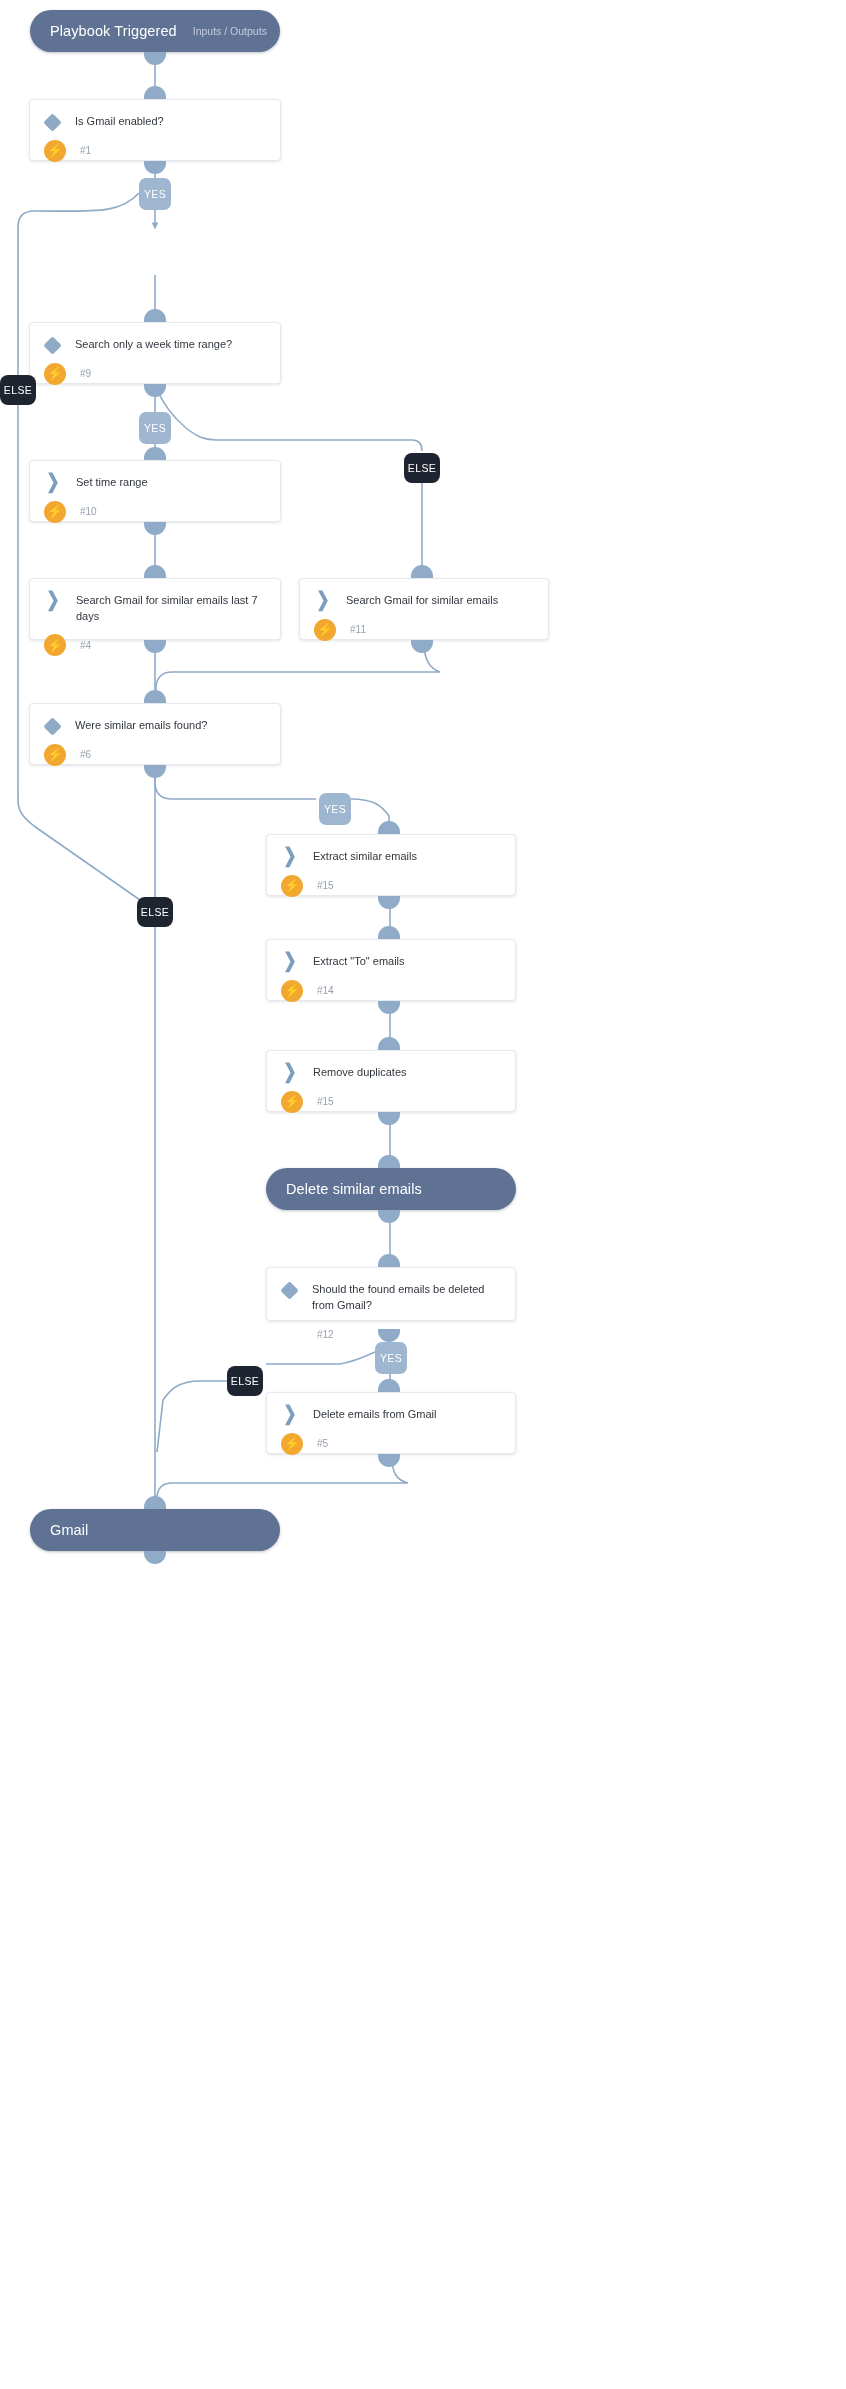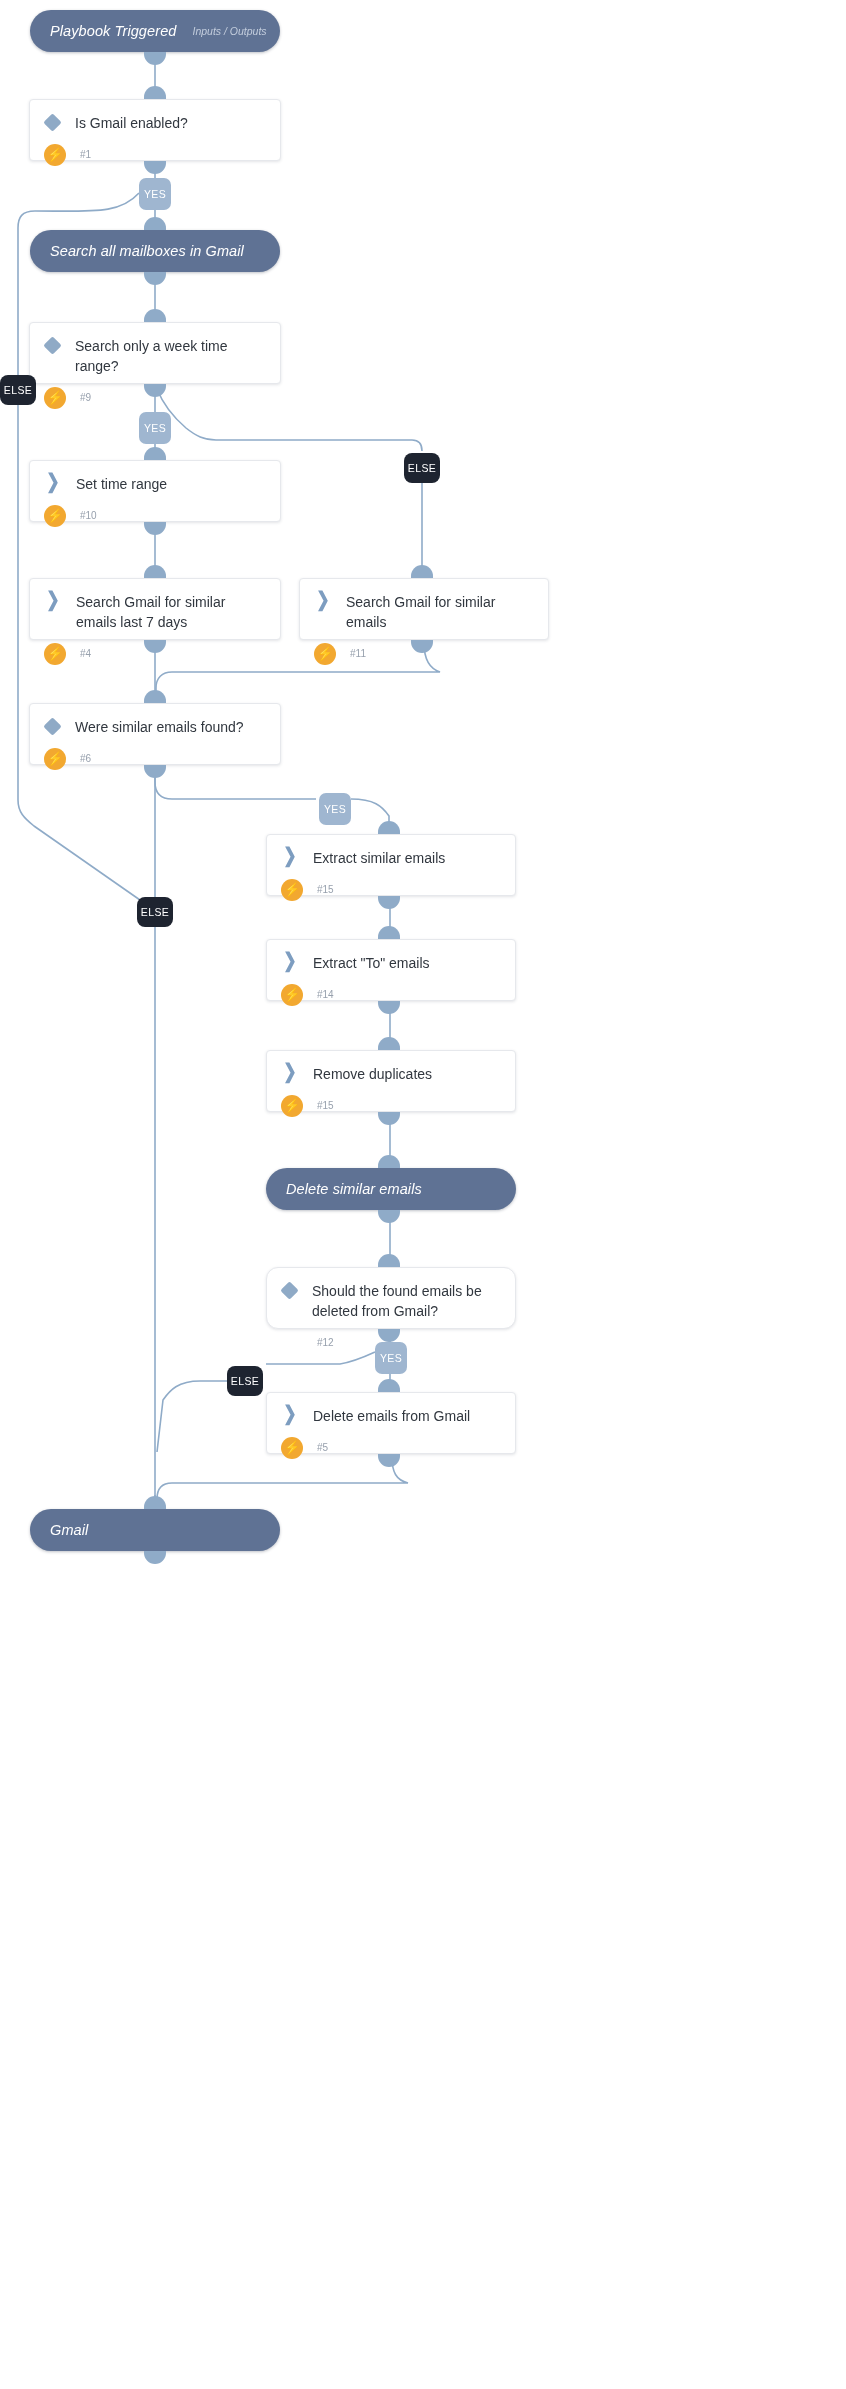--- a/index.html
+++ b/index.html
@@ -29,21 +29,20 @@
   
   .pill{
     background:#5f7294;
     border-radius:21px;
     color:#ffffff;
     display:flex;
     align-items:center;
     box-shadow:0 1px 3px rgba(40,50,70,.30);
     padding:0 20px;
     height:42px;
-    font-style:italic;
   }
   .pill-title{
     font-size:14.5px;
     letter-spacing:.1px;
     white-space:nowrap;
     color:#ffffff;
   }
   .pill-sub{
     margin-left:auto;
     font-size:10.5px;
@@ -61,21 +60,21 @@
     box-sizing:border-box;
     display:flex;
     flex-direction:column;
   }
   .card-top{
     display:flex;
     align-items:flex-start;
     gap:14px;
   }
   .card-title{
-    font-size:14px;
+    font-size:11px;
     line-height:1.42;
     color:#31373f;
     padding-top:1px;
   }
   .card-bottom{
     display:flex;
     align-items:center;
     gap:14px;
     margin-top:auto;
     padding-top:10px;
@@ -230,27 +229,20 @@
         <span class="card-title">Is Gmail enabled?</span>
       </div>
       <div class="card-bottom">
         <span class="ic-bolt">⚡</span>
         <span class="card-id">#1</span>
       </div>
     </div>
     <div class="port port-out" style="left:115px;top:62px;"></div>
   </div>
 
-  <div class="node" style="left:30px;top:230px;width:250px;height:42px;">
-    <div class="port port-in" style="left:114px;top:-13px;"></div>
-    <div class="pill">
-      <span class="pill-title">Search all mailboxes in Gmail</span>
-    </div>
-    <div class="port port-out" style="left:114px;top:42px;"></div>
-  </div>
 
   <div class="node" style="left:29px;top:322px;width:252px;height:62px;border-radius:24px;">
     <div class="port port-in" style="left:115px;top:-13px;"></div>
     <div class="card" style="height:62px;">
       <div class="card-top">
         <span class="ic-diamond"></span>
         <span class="card-title">Search only a week time range?</span>
       </div>
       <div class="card-bottom">
         <span class="ic-bolt">⚡</span>
@@ -368,21 +360,21 @@
   <div class="node" style="left:266px;top:1168px;width:250px;height:42px;">
     <div class="port port-in" style="left:112px;top:-13px;"></div>
     <div class="pill">
       <span class="pill-title">Delete similar emails</span>
     </div>
     <div class="port port-out" style="left:112px;top:42px;"></div>
   </div>
 
   <div class="node" style="left:266px;top:1267px;width:250px;height:62px;">
     <div class="port port-in" style="left:112px;top:-13px;"></div>
-    <div class="card" style="height:62px;border-radius:12px;">
+    <div class="card" style="height:54px;">
       <div class="card-top">
         <span class="ic-diamond"></span>
         <span class="card-title">Should the found emails be deleted from Gmail?</span>
       </div>
       <div class="card-bottom">
         <span class="ic-spacer"></span>
         <span class="card-id">#12</span>
       </div>
     </div>
     <div class="port port-out" style="left:112px;top:62px;"></div>

